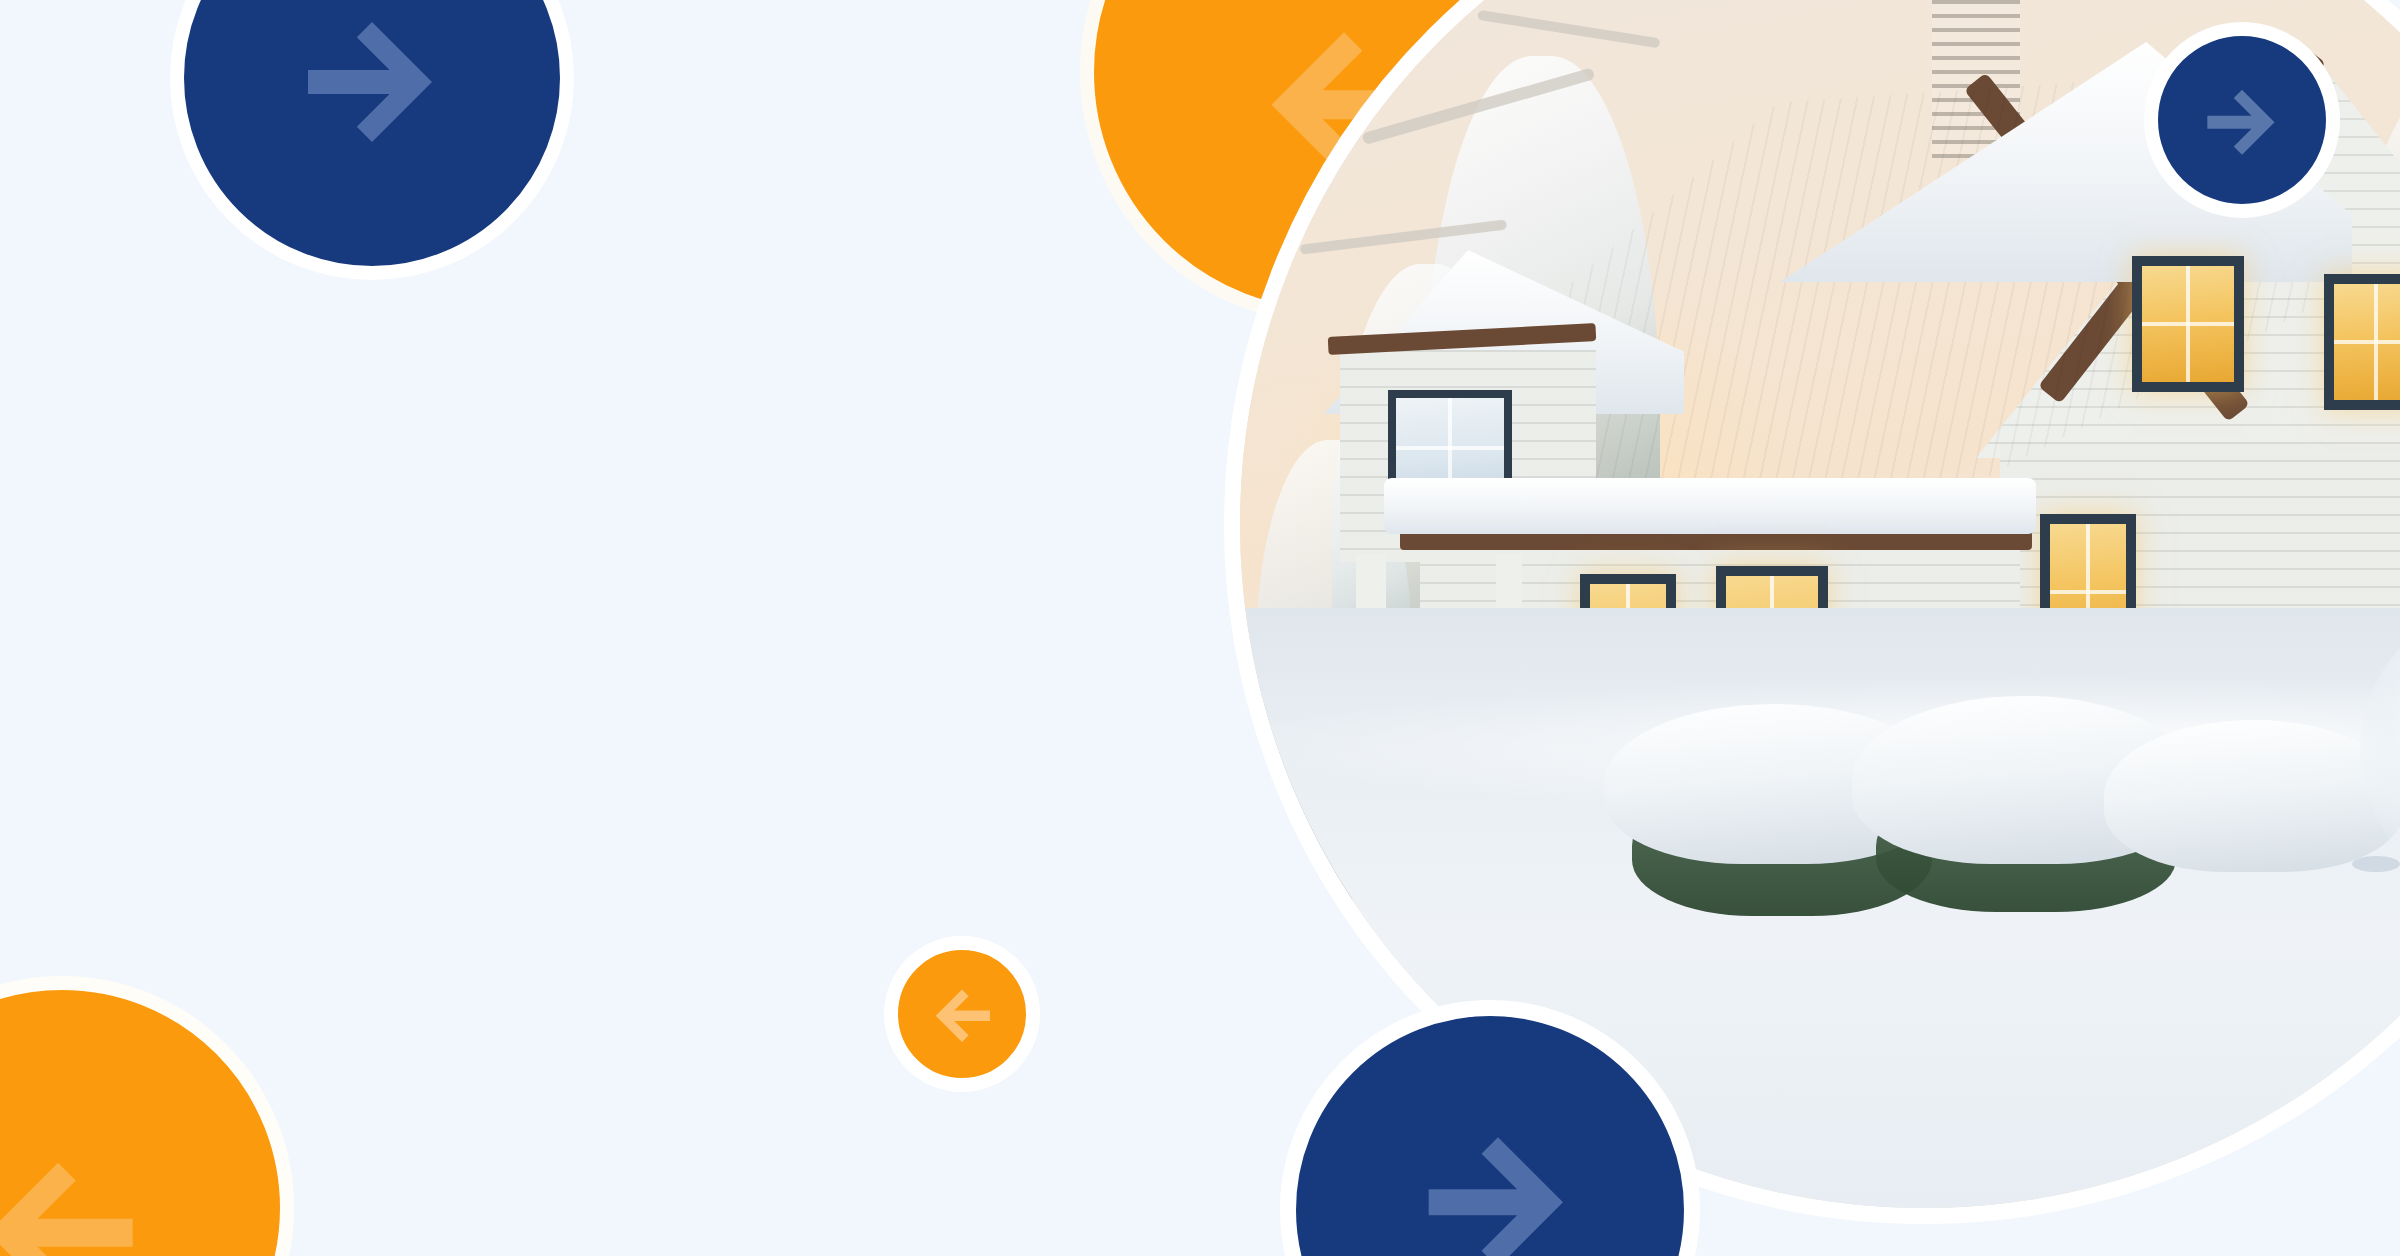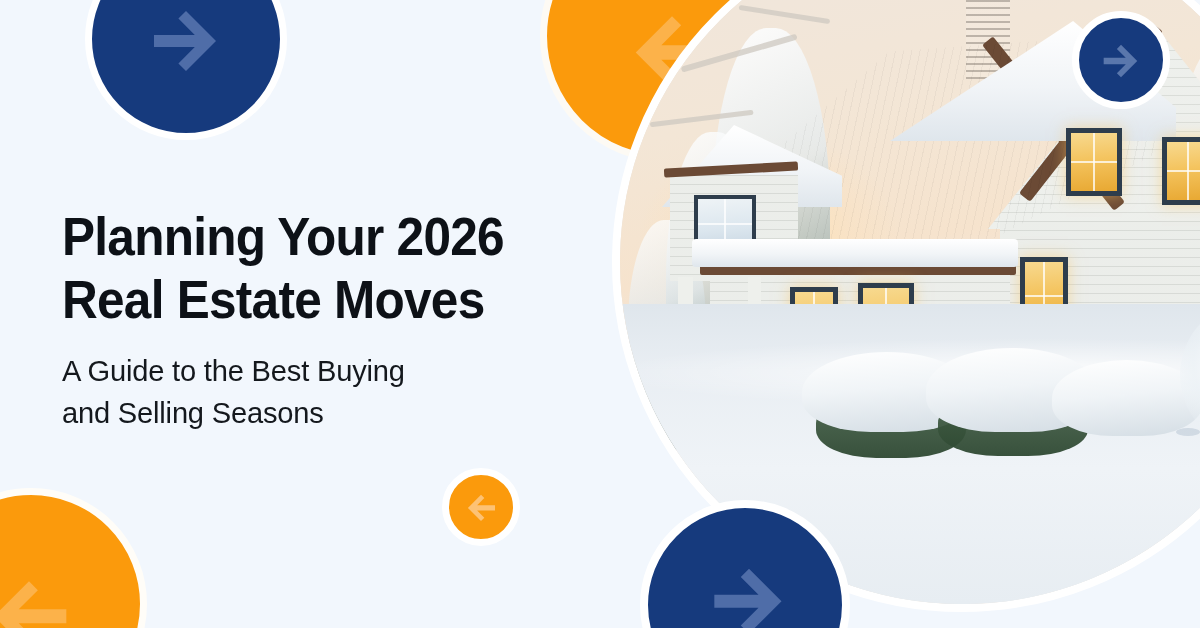--- a/index.html
+++ b/index.html
@@ -349,20 +349,14 @@
   </div>
 
   <div class="deco-circle" id="circle-navy-bottom">
     <span style="transform:translate(4px,-6px)">
       <svg class="arrow-svg" width="104" height="104" viewBox="0 0 24 24" aria-hidden="true">
         <path d="M4 11h10.2l-4.1-4.1 1.9-1.9 7.5 7.5-7.5 7.5-1.9-1.9 4.1-4.1H4z" fill="#4f6da8"></path>
       </svg>
     </span>
   </div>
 
-  <div id="text-block">
-    <h1 id="headline">Planning Your 2026
-Real Estate Moves</h1>
-    <p id="subhead">A Guide to the Best Buying
-and Selling Seasons</p>
-  </div>
 
 </div>
 
 </body></html>

